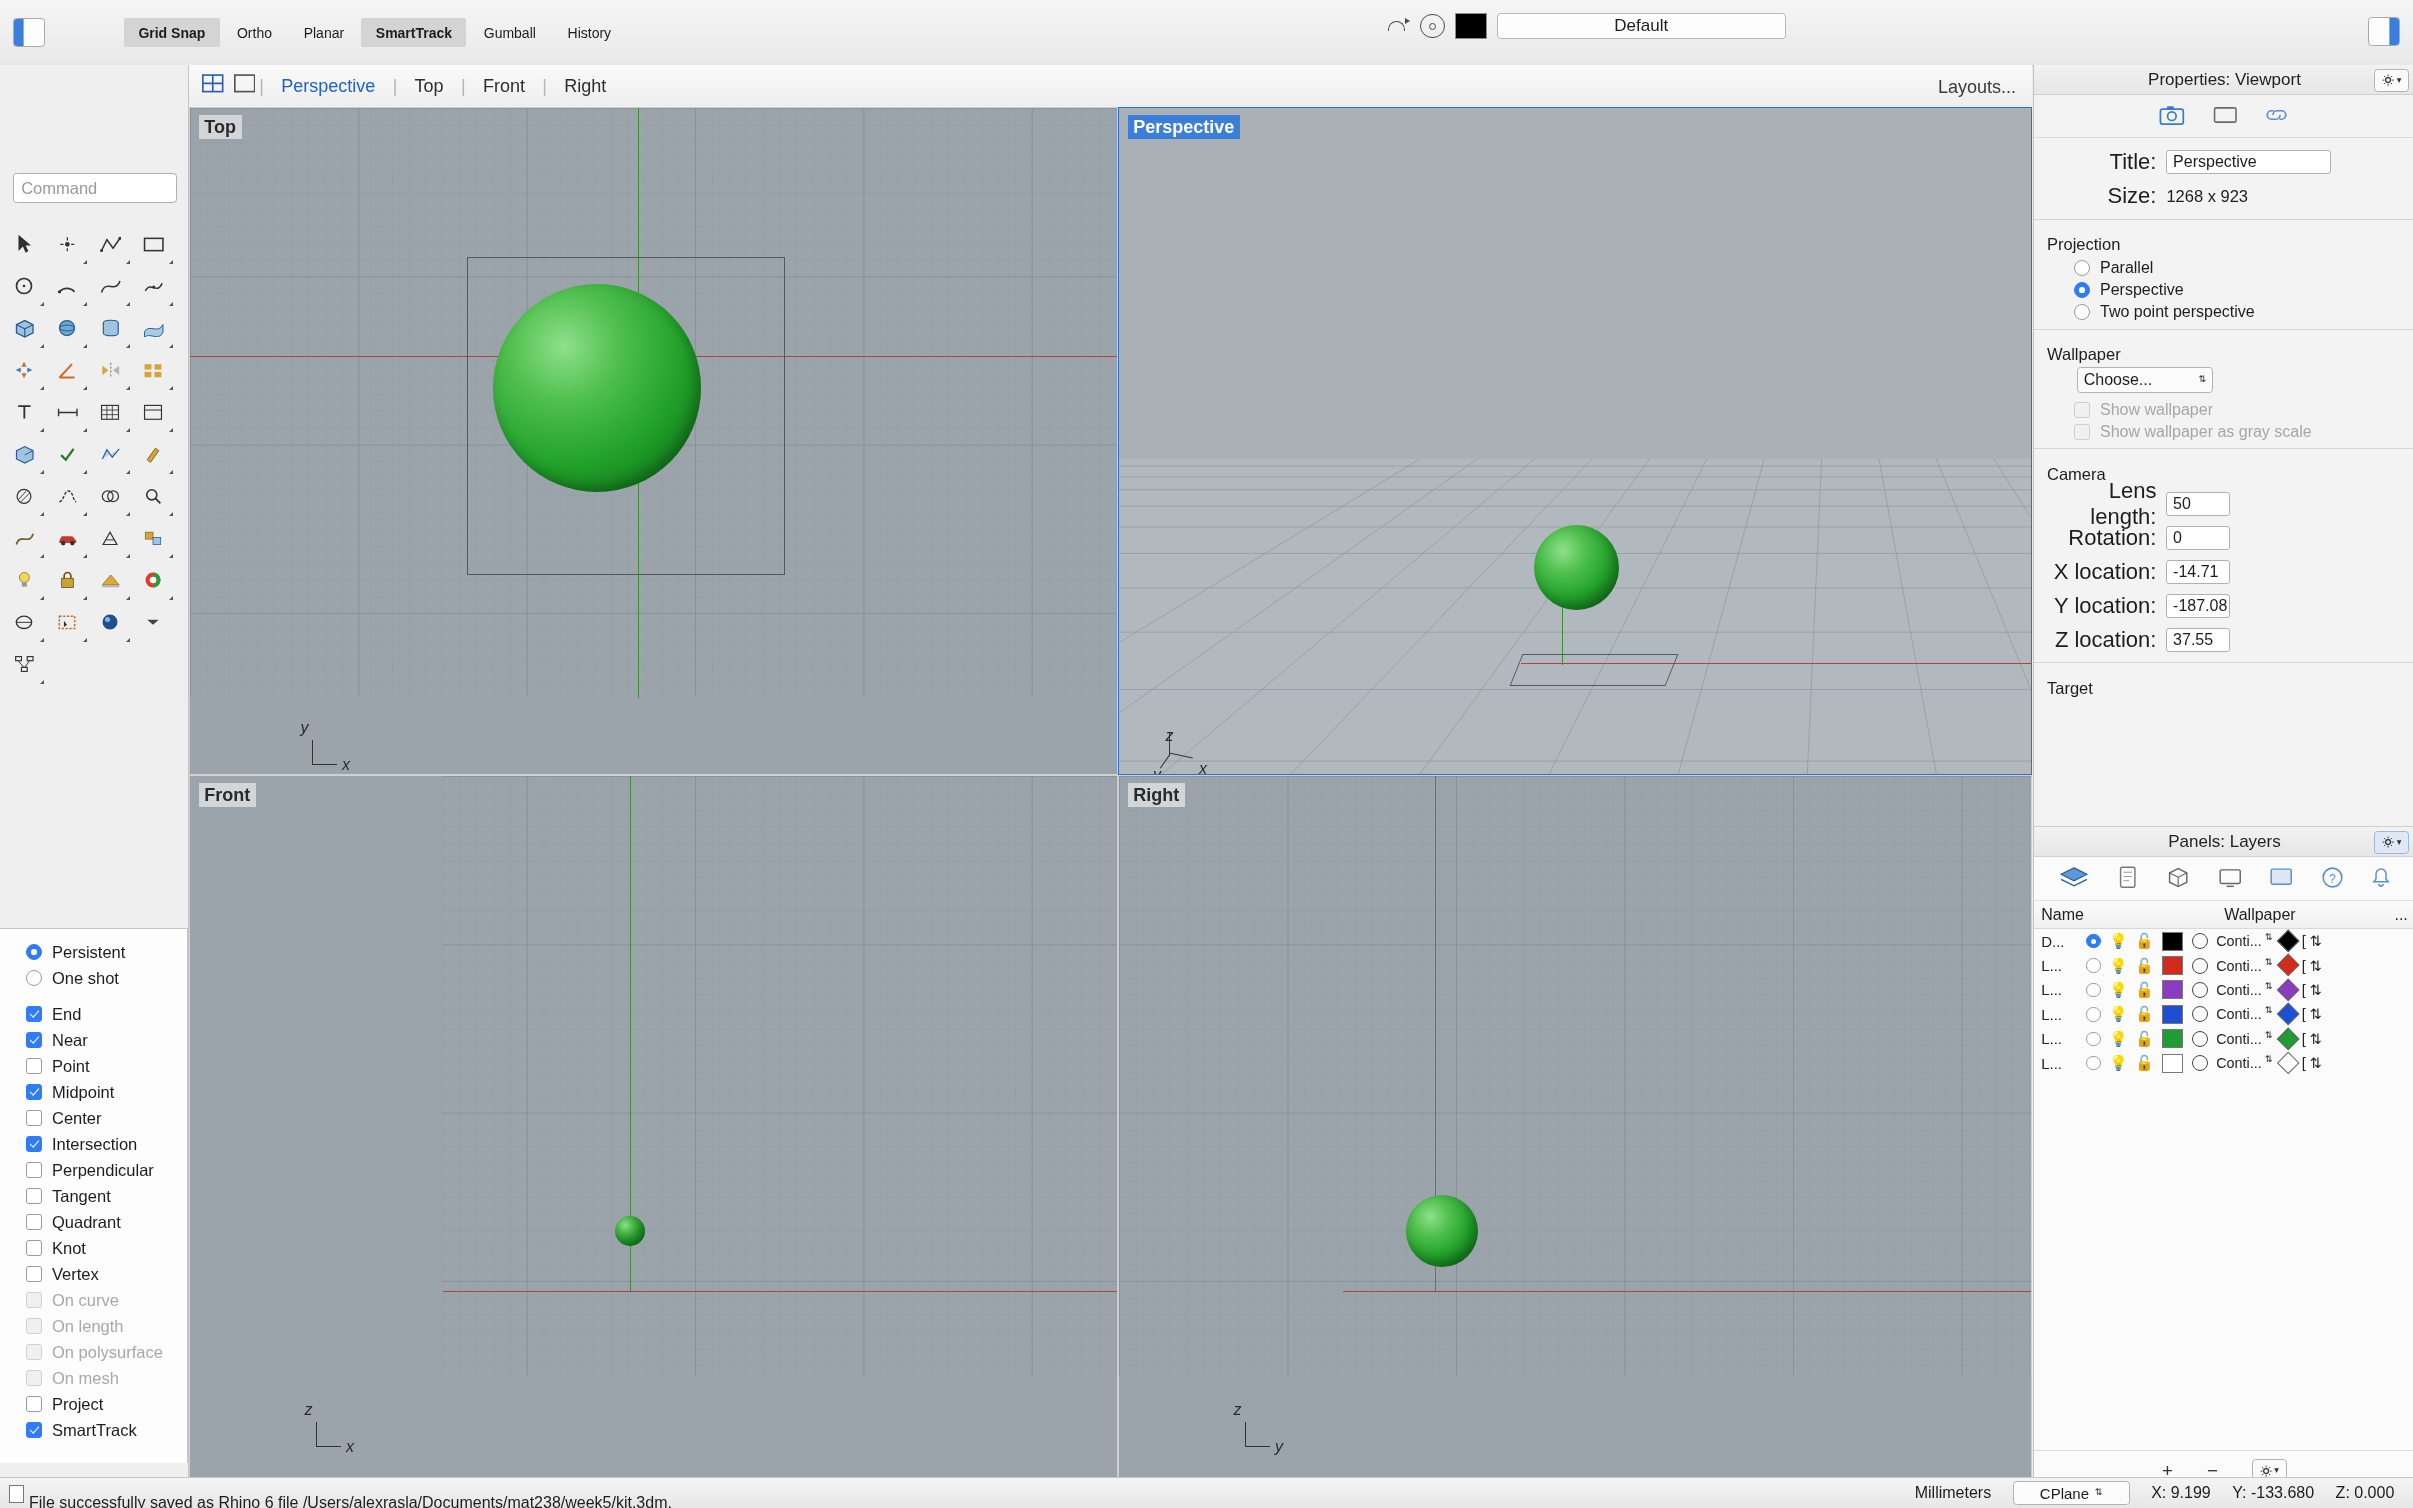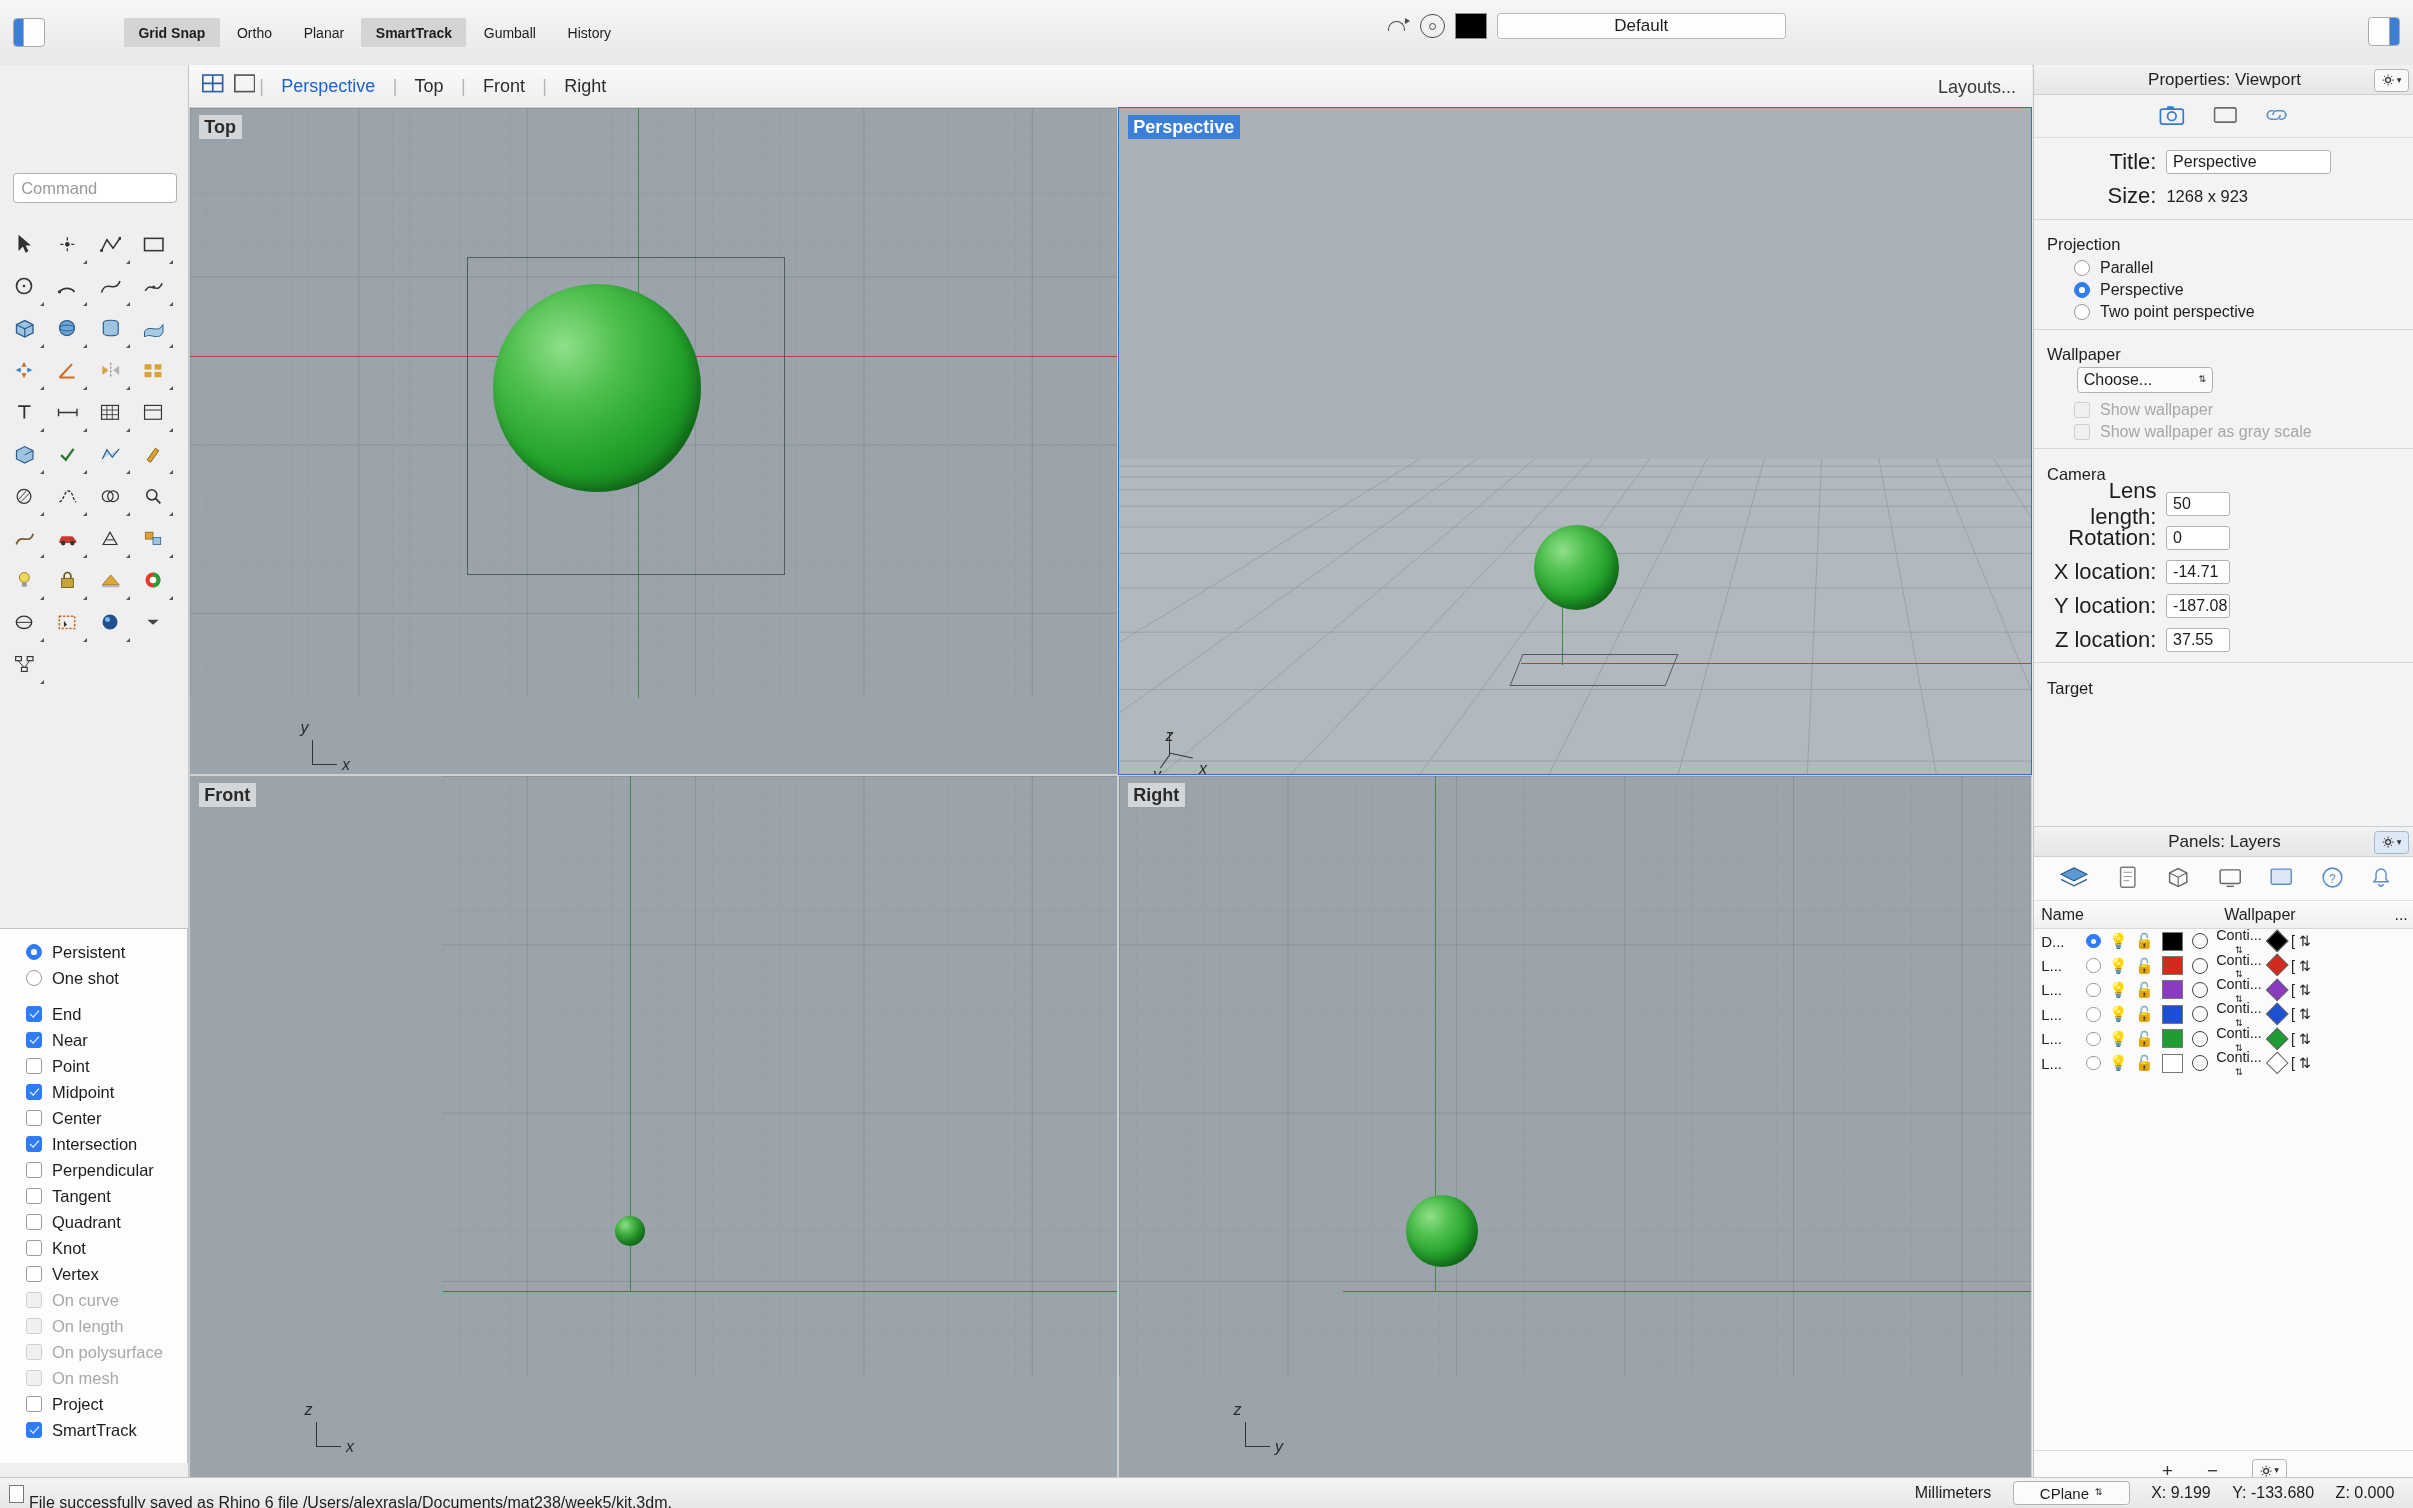--- a/index.html
+++ b/index.html
@@ -509,23 +509,21 @@
   }
   .ocircle {
     width: 16px; height: 16px;
     border-radius: 50%;
     border: 1.1px solid #444;
     box-sizing: border-box;
   }
   .lt {
     font-size: 14.4px;
     display: flex;
-    align-items: center;
     gap: 2.9px;
-    flex-direction: column;
   }
   .diamond {
     width: 14.4px; height: 14.4px;
     transform: rotate(45deg);
     border: 0.7px solid #666;
   }
   .lfooter {
     position: absolute;
     left: 0; bottom: 0;
     width: 100%; height: 40px;

